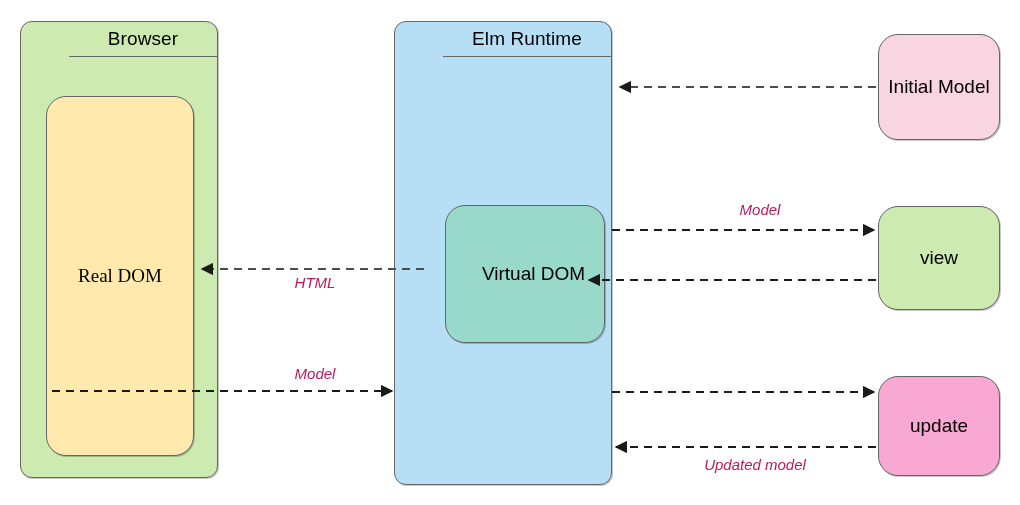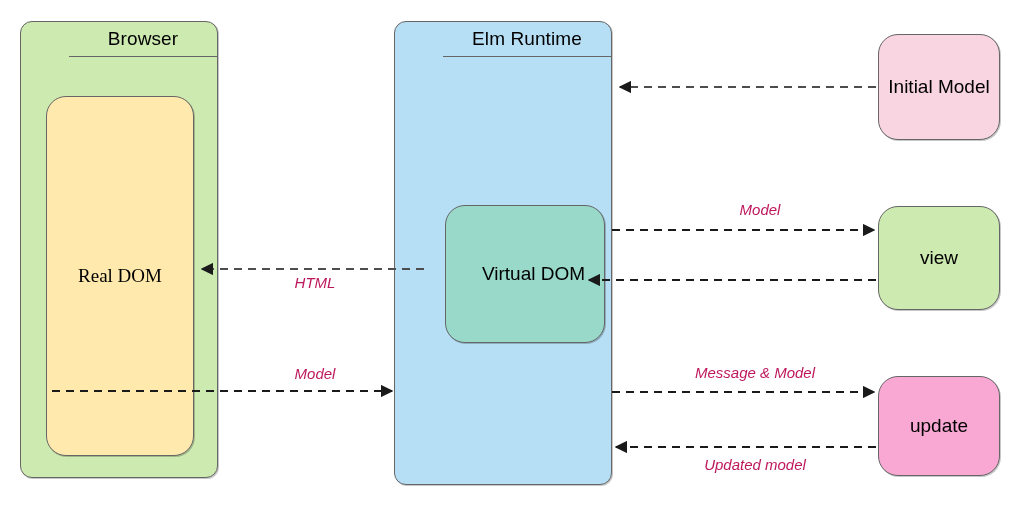--- a/index.html
+++ b/index.html
@@ -213,16 +213,15 @@
     </g>
 
     <g>
       <path d="M 876 447 L 616 447" stroke="#1a1a1a" stroke-width="1.8" fill="none" stroke-dasharray="8 6" marker-end="url(#arrow-right)"></path>
     </g>
   </svg>
 
   <div class="edge-label" id="label-html">HTML</div>
   <div class="edge-label" id="label-events">Model</div>
   <div class="edge-label" id="label-model">Model</div>
-  <div class="edge-label" id="label-msg-model">Message &amp; Model</div>
   <div class="edge-label" id="label-updated">Updated model</div>
 
 </div>
 
 </body></html>

